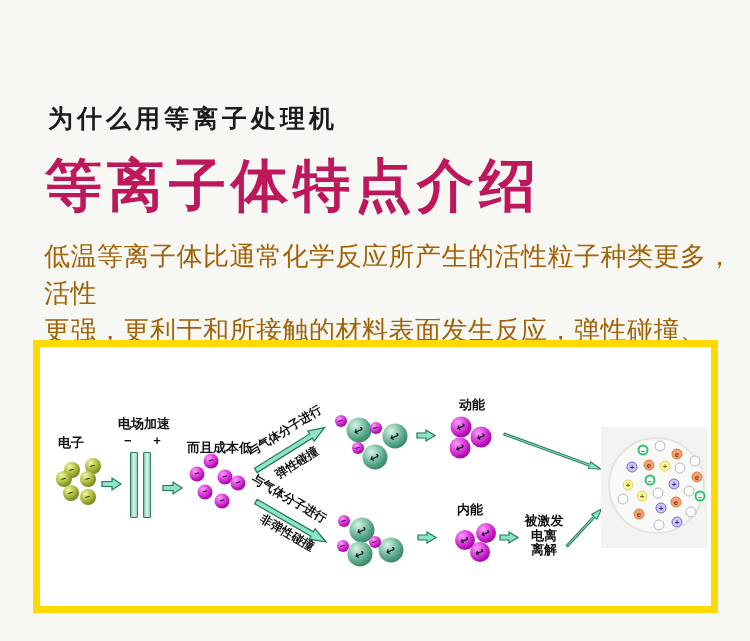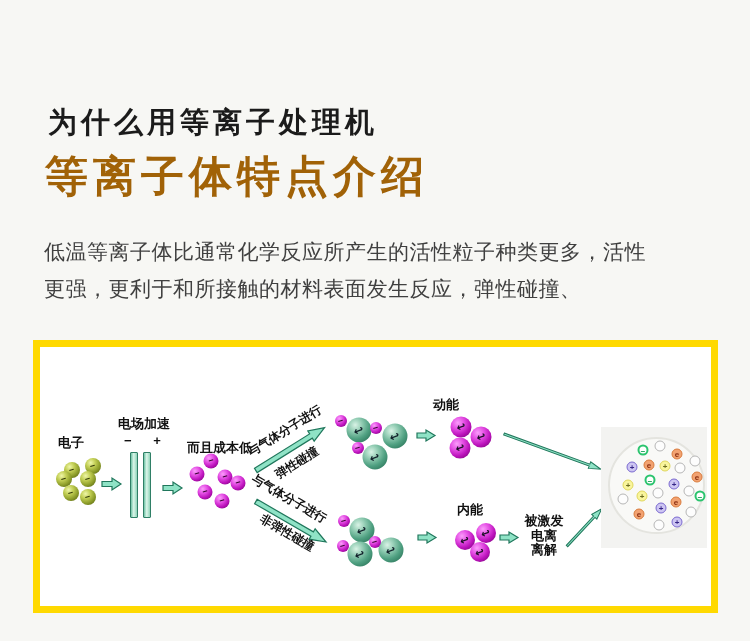--- a/index.html
+++ b/index.html
@@ -7,31 +7,31 @@
     width:750px;height:641px;
     background:#f7f7f4;
     font-family:"Liberation Sans","DejaVu Sans",sans-serif;
     overflow:hidden;
     position:relative;
   }
   .screen{position:absolute;left:0;top:0;width:750px;height:641px;}
 
   .subtitle{
     position:absolute;left:48px;top:76px;
-    font-size:29px;line-height:34px;font-weight:bold;
+    font-size:25px;line-height:34px;font-weight:bold;
     letter-spacing:4px;color:#1b1b1b;white-space:nowrap;
   }
   .title{
     position:absolute;left:45px;top:122px;
-    font-size:43px;line-height:50px;font-weight:800;
-    letter-spacing:5px;color:#a16207;white-space:nowrap;
+    font-size:57px;line-height:50px;font-weight:800;
+    letter-spacing:5px;color:#be185d;white-space:nowrap;
   }
   .bodytext{
     position:absolute;left:44px;top:212px;width:700px;
-    font-size:21px;line-height:37px;color:#404040;
+    font-size:26px;line-height:37px;color:#a16207;
     letter-spacing:0.5px;
   }
 
   .diagram-box{
     position:absolute;left:33px;top:340px;
     width:671px;height:259px;
     background:#ffffff;
     border:7px solid #FFD900;
   }
   .diagram{position:absolute;left:0;top:0;width:671px;height:259px;}
@@ -147,21 +147,21 @@
           </svg>
       </span>
       <div class="rot" style="--r:30deg;left:249px;top:152px;">与气体分子进行</div>
       <div class="rot" style="--r:30deg;left:247px;top:186px;">非弹性碰撞</div>
 
       <span class="arr" style="left:376px;top:82px;">
         <svg width="20" height="13" viewBox="0 0 20 13">
             <polygon points="1,4 10,4 10,1 19,6.5 10,12 10,9 1,9" fill="#8FE3C6" stroke="#20775C" stroke-width="1.2"></polygon>
           </svg>
       </span>
-      <div class="dlabel" style="left:393px;top:51px;">动能</div>
+      <div class="dlabel" style="left:419px;top:51px;">动能</div>
       <span class="arr" style="left:464px;top:82px;transform-origin:0 50%;transform:rotate(20deg);">
         <svg width="104" height="10" viewBox="0 0 104 10">
             <polygon points="0,4 91,4 91,1.5 103,5 91,8.5 91,6 0,6" fill="#8FE3C6" stroke="#20775C" stroke-width="1"></polygon>
           </svg>
       </span>
 
       <span class="arr" style="left:377px;top:184px;">
         <svg width="20" height="13" viewBox="0 0 20 13">
             <polygon points="1,4 10,4 10,1 19,6.5 10,12 10,9 1,9" fill="#8FE3C6" stroke="#20775C" stroke-width="1.2"></polygon>
           </svg>

